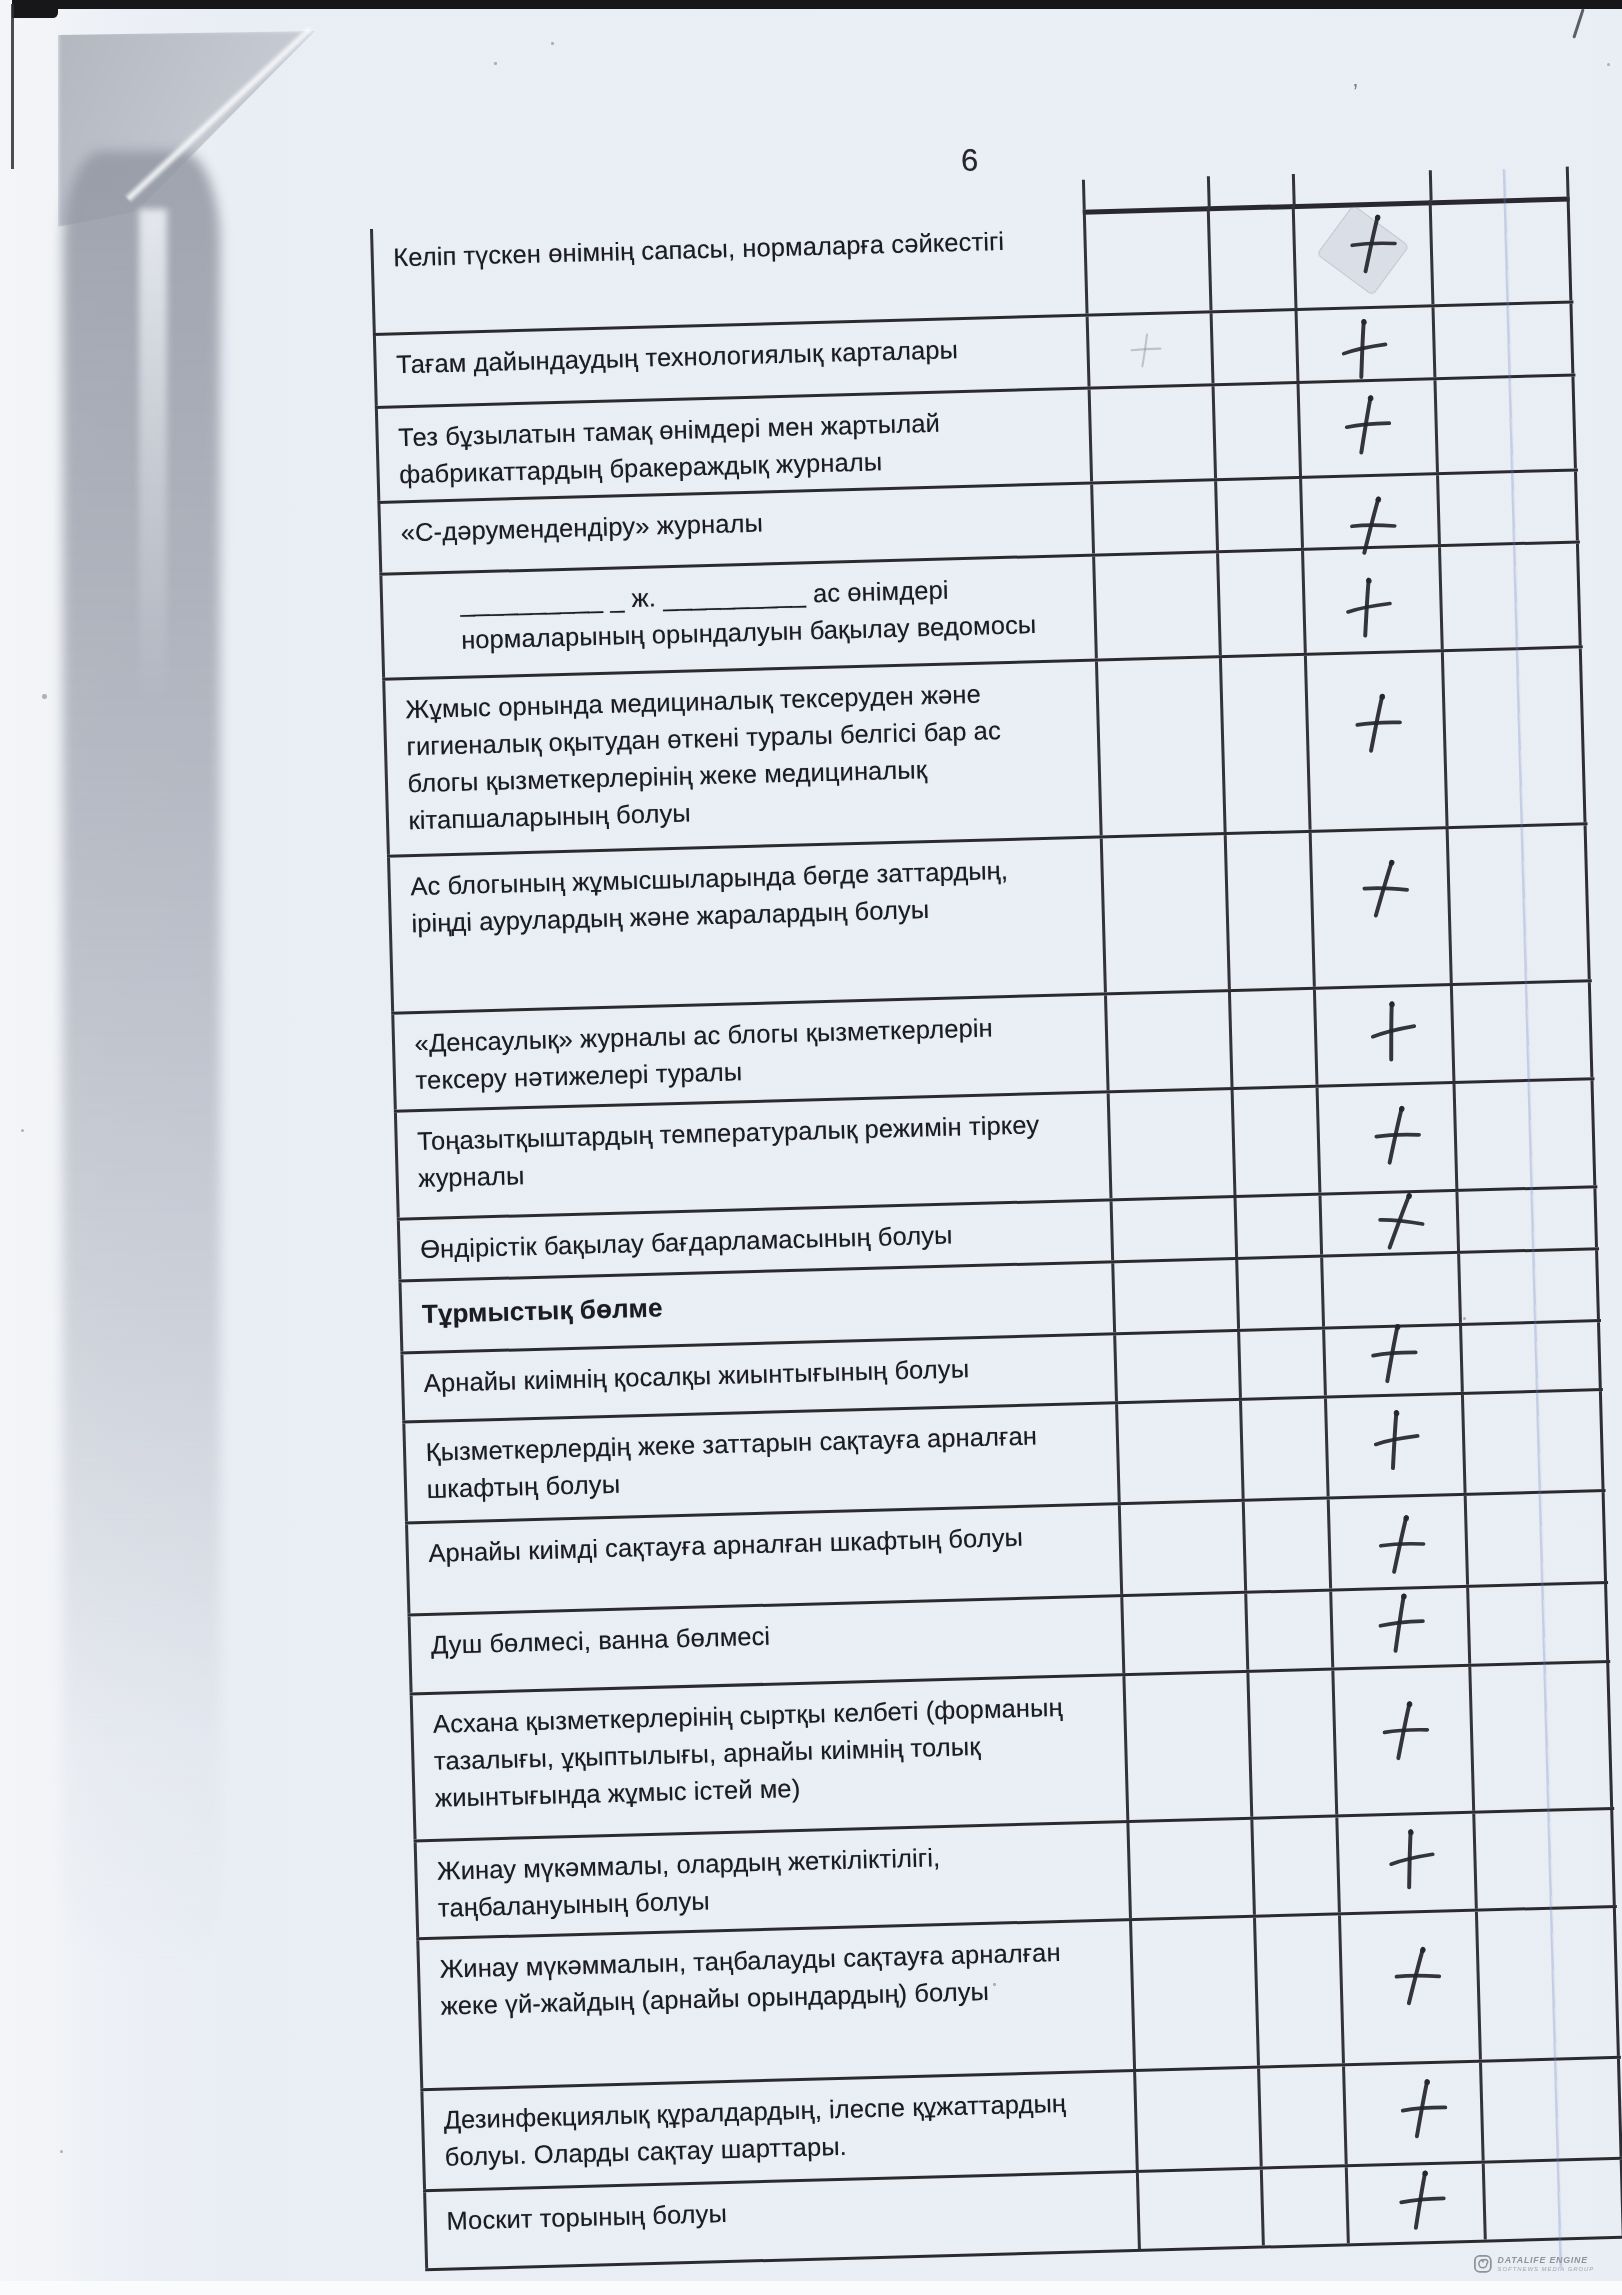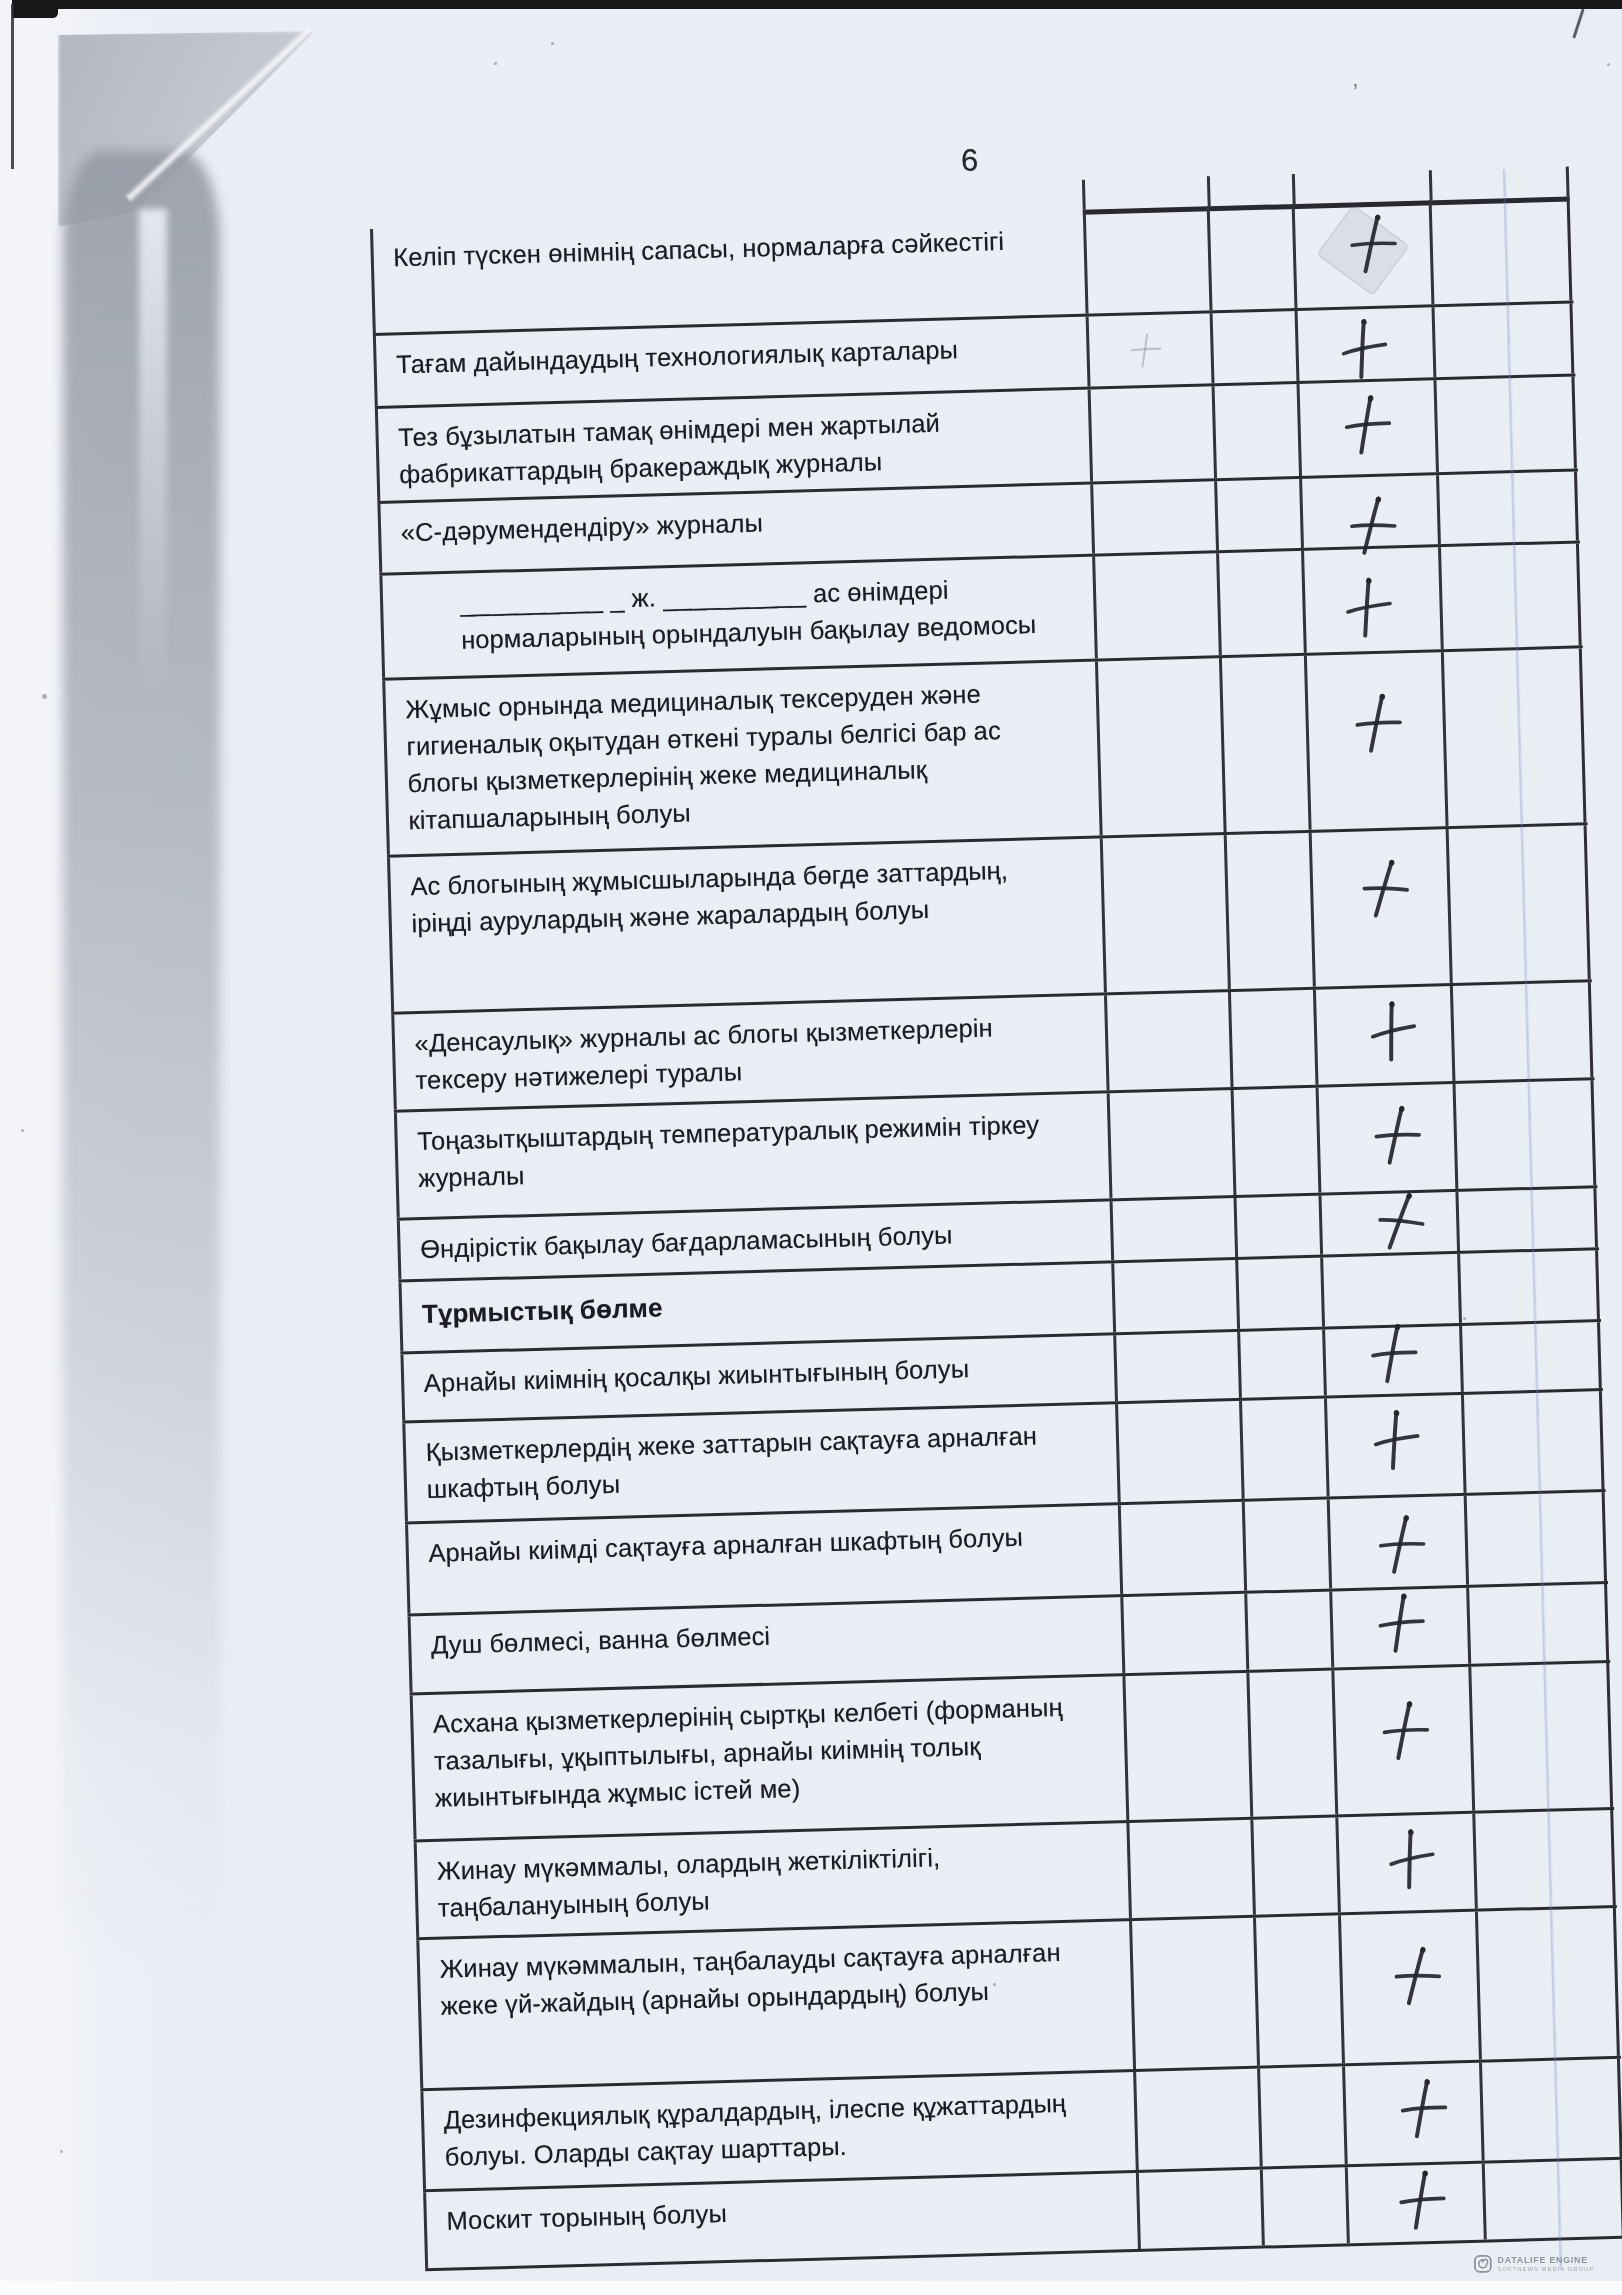--- a/index.html
+++ b/index.html
@@ -68,21 +68,21 @@
     background:rgba(125,132,152,.15);
     border:1.3px solid rgba(115,122,142,.25);
     border-radius:5.2px;filter:blur(0.4px);
   }
   .pencil{position:absolute;left:46%;top:50%;}
   .blue-line{
     position:absolute;left:1134px;top:-29px;width:2px;height:2100px;
     background:rgba(110,132,195,.3);box-shadow:0.7px 0 1.3px rgba(110,132,195,.18);
   }
   
-  .watermark{position:absolute;left:1474px;top:2255px;display:flex;align-items:center;gap:5.9px;}
+  .watermark{position:absolute;left:1474px;top:2255px;display:flex;align-items:center;gap:5.9px;font-style:italic;}
   .wm-text{display:flex;flex-direction:column;line-height:1.15;}
   .wm-title{font-size:8.8px;font-weight:bold;letter-spacing:0.8px;color:#8d939b;white-space:nowrap;}
   .wm-sub{font-size:5.9px;letter-spacing:1px;color:#a2a7af;white-space:nowrap;}
 </style>
 </head>
 <body>
 
 <div class="page">
 
   <div class="top-bar"></div>

